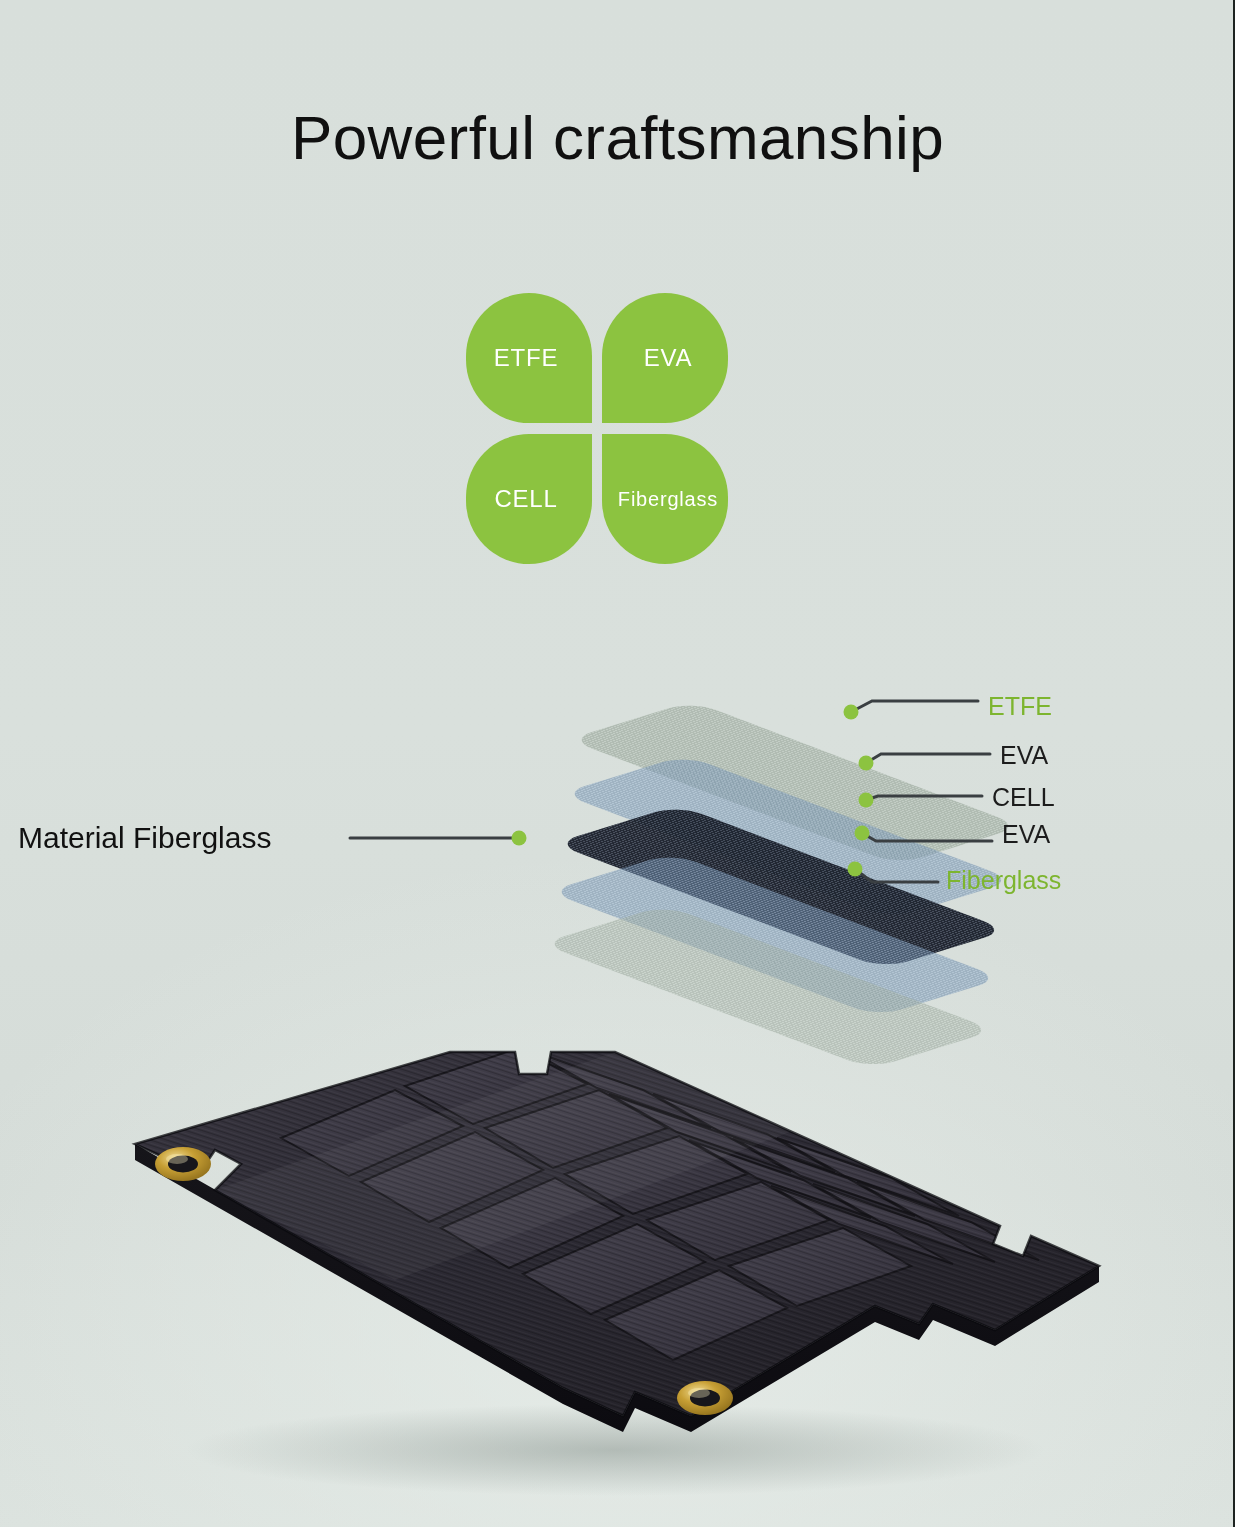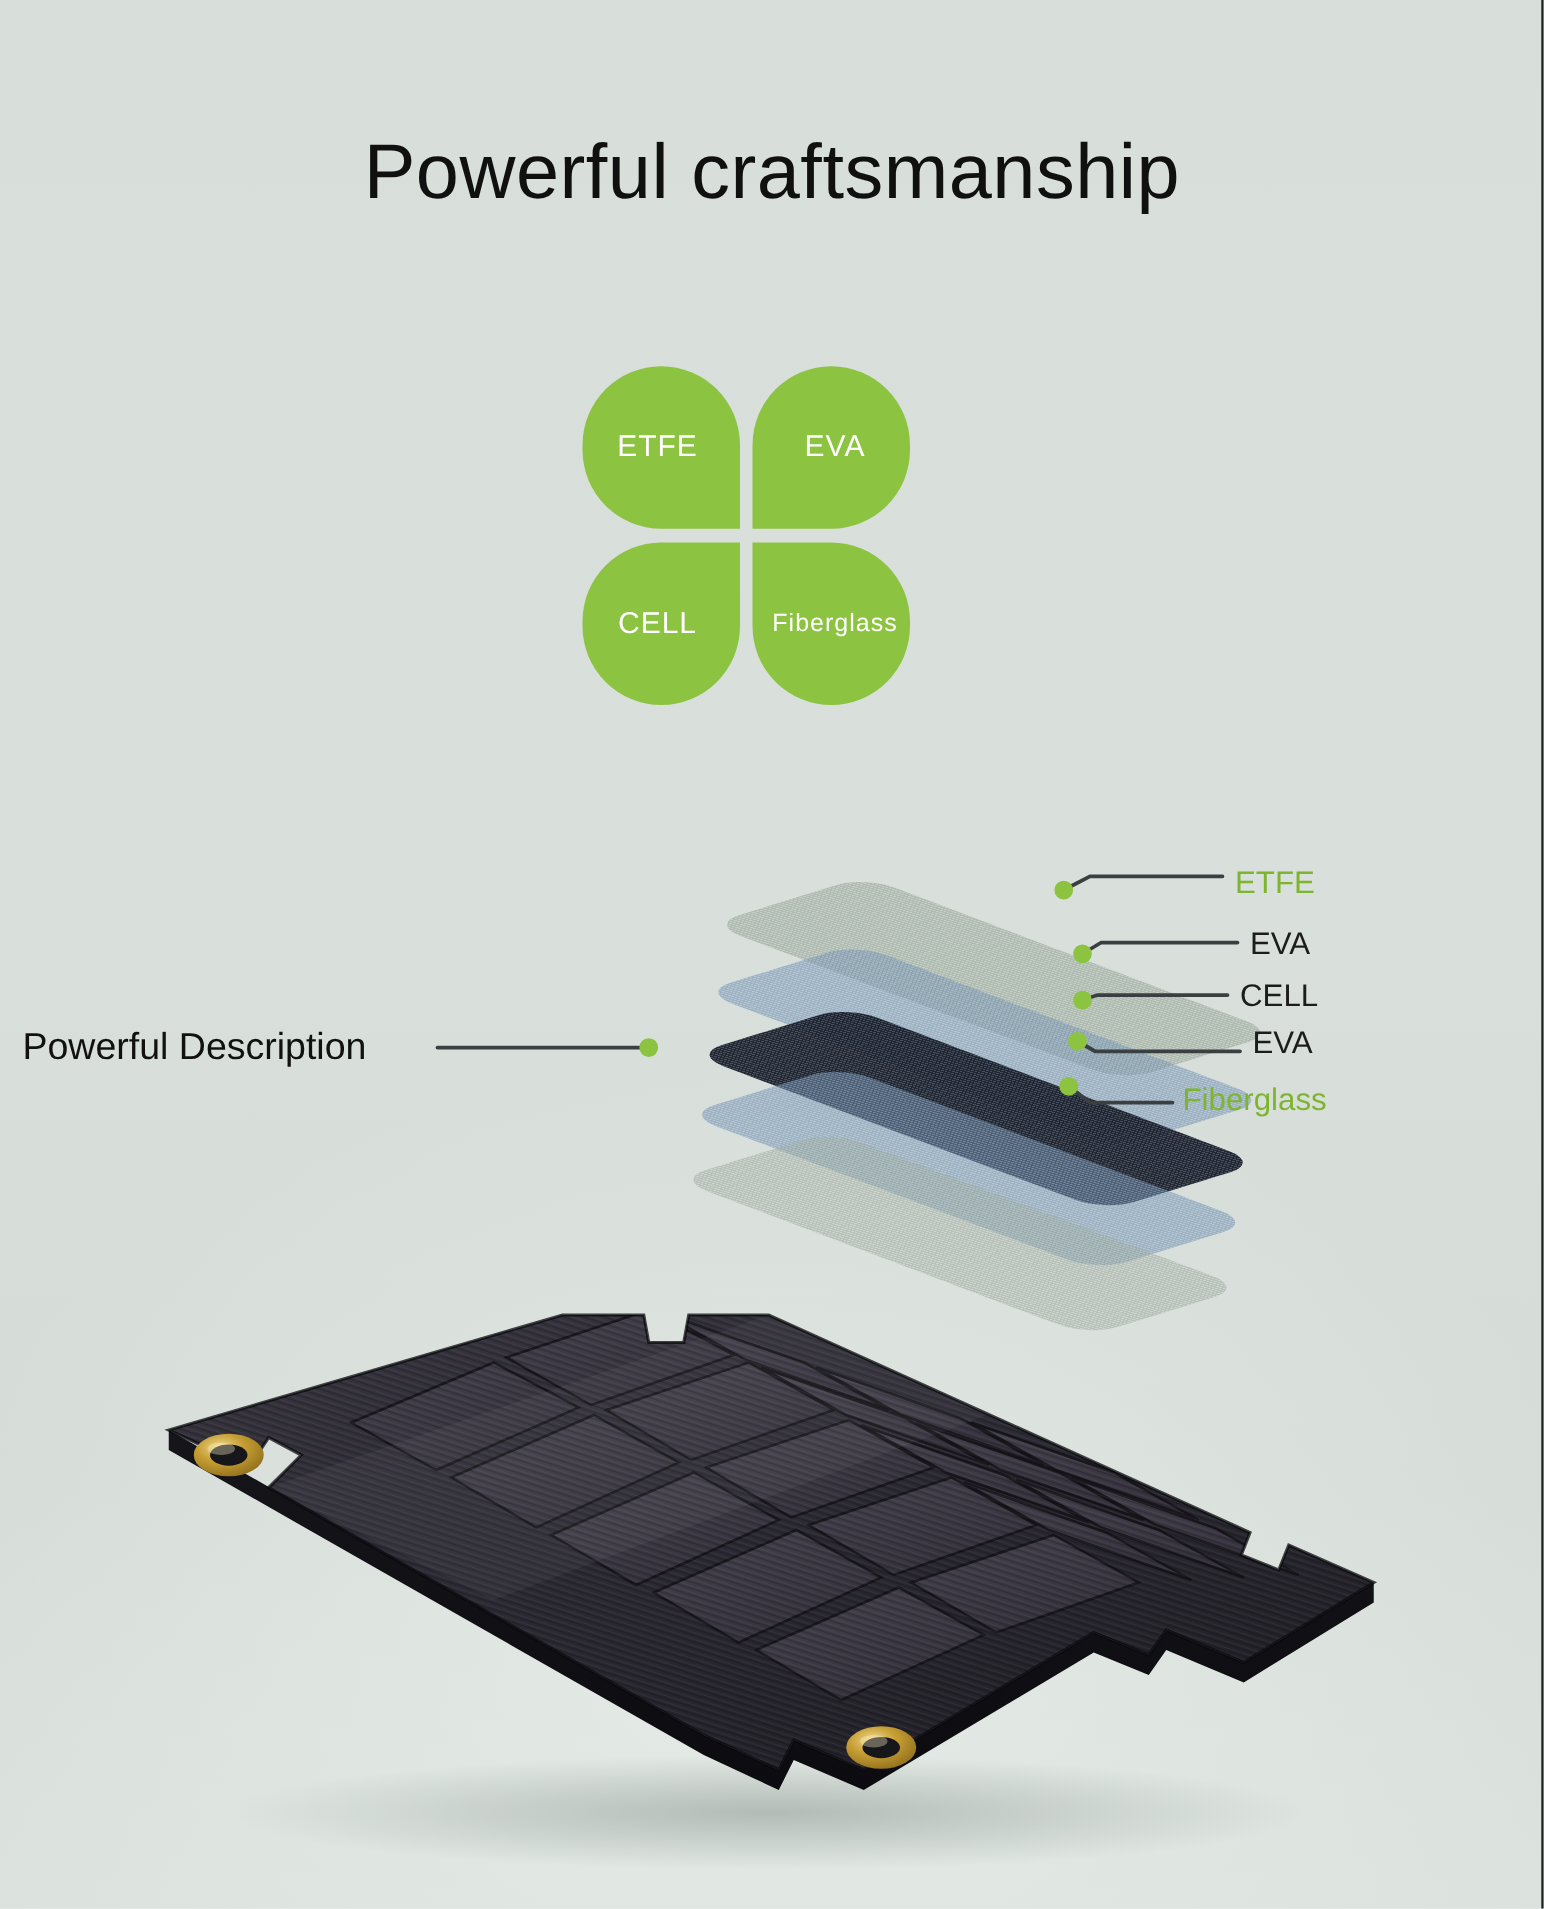--- a/index.html
+++ b/index.html
@@ -240,21 +240,21 @@
       <circle cx="855" cy="869" r="7.5"></circle>
       <circle cx="519" cy="838" r="7.5"></circle>
     </g>
   </svg>
 
   <div class="callout-label accent cl-etfe">ETFE</div>
   <div class="callout-label cl-eva-top">EVA</div>
   <div class="callout-label cl-cell">CELL</div>
   <div class="callout-label cl-eva-bottom">EVA</div>
   <div class="callout-label accent cl-fiber">Fiberglass</div>
-  <div class="callout-label big cl-material">Powerful Description</div>
+  <div class="callout-label big cl-material">Material Fiberglass</div>
 
   <div class="panel-wrap">
     <svg class="panel-svg" viewBox="0 0 1040 470">
       <defs>
         <linearGradient id="bodyGrad" x1="0" y1="0" x2="0.7" y2="1">
           <stop offset="0%" stop-color="#3a3741"></stop>
           <stop offset="45%" stop-color="#2e2c36"></stop>
           <stop offset="100%" stop-color="#232128"></stop>
         </linearGradient>
         <linearGradient id="cellGrad" x1="0" y1="0" x2="0.6" y2="1">

